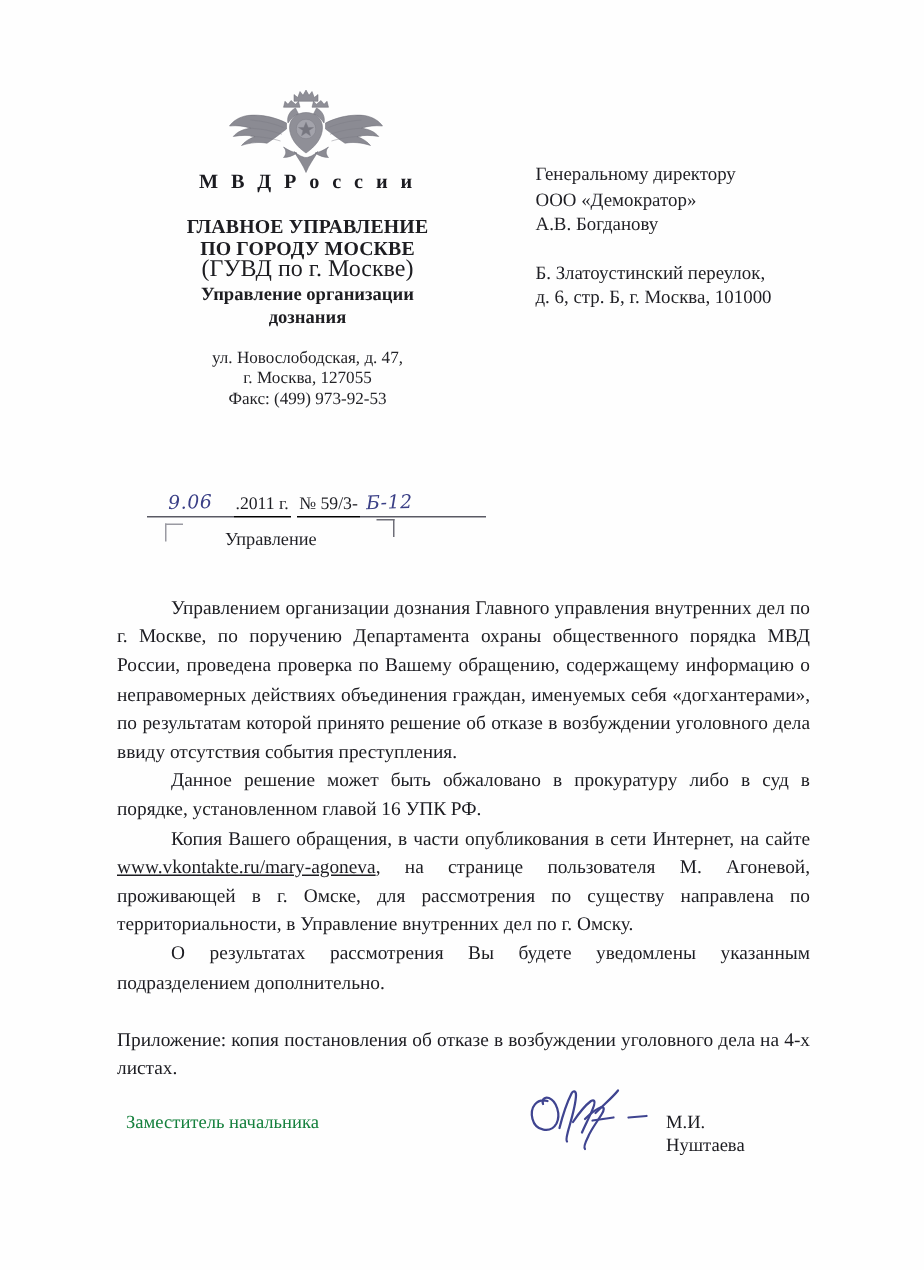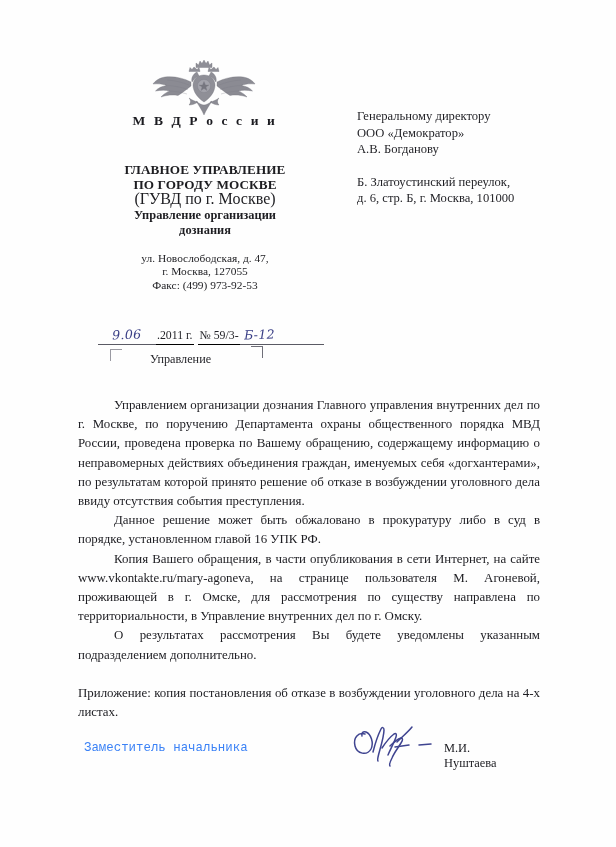--- a/index.html
+++ b/index.html
@@ -33,21 +33,21 @@
     left: 60px;
     top: 113px;
     width: 290px;
     text-align: center;
   }
   .mvd-line {
     font-size: 13.5px;
     font-weight: bold;
     letter-spacing: 2.6px;
     color: #1b1b20;
-    margin-bottom: 34px;
+    margin-bottom: 15px;
   }
   .org-title {
     font-size: 13.2px;
     font-weight: bold;
     line-height: 14.6px;
     letter-spacing: 0.1px;
   }
   .org-sub {
     font-size: 16px;
     font-weight: normal;
@@ -164,38 +164,38 @@
     text-align: justify;
     color: #1c1c21;
   }
   .body p {
     margin: 0;
     text-indent: 36px;
   }
   .body p.noindent { text-indent: 0; }
   .body .spacer { height: 19px; }
   .link {
+    text-decoration: underline;
     color: #1c1c21;
   }
 
   
   .sig-row {
     position: absolute;
     left: 84px;
     top: 738px;
     width: 440px;
     height: 40px;
   }
   .sig-title {
     position: absolute;
     left: 0;
     top: 3px;
     font-size: 12.4px;
-    color: #3b82f6;
-    font-family: Liberation Mono, monospace;
+    color: #15803d;
   }
   .sig-name {
     position: absolute;
     left: 360px;
     top: 3px;
     font-size: 12.4px;
     color: #1c1c21;
   }
   .sig-mark {
     position: absolute;

